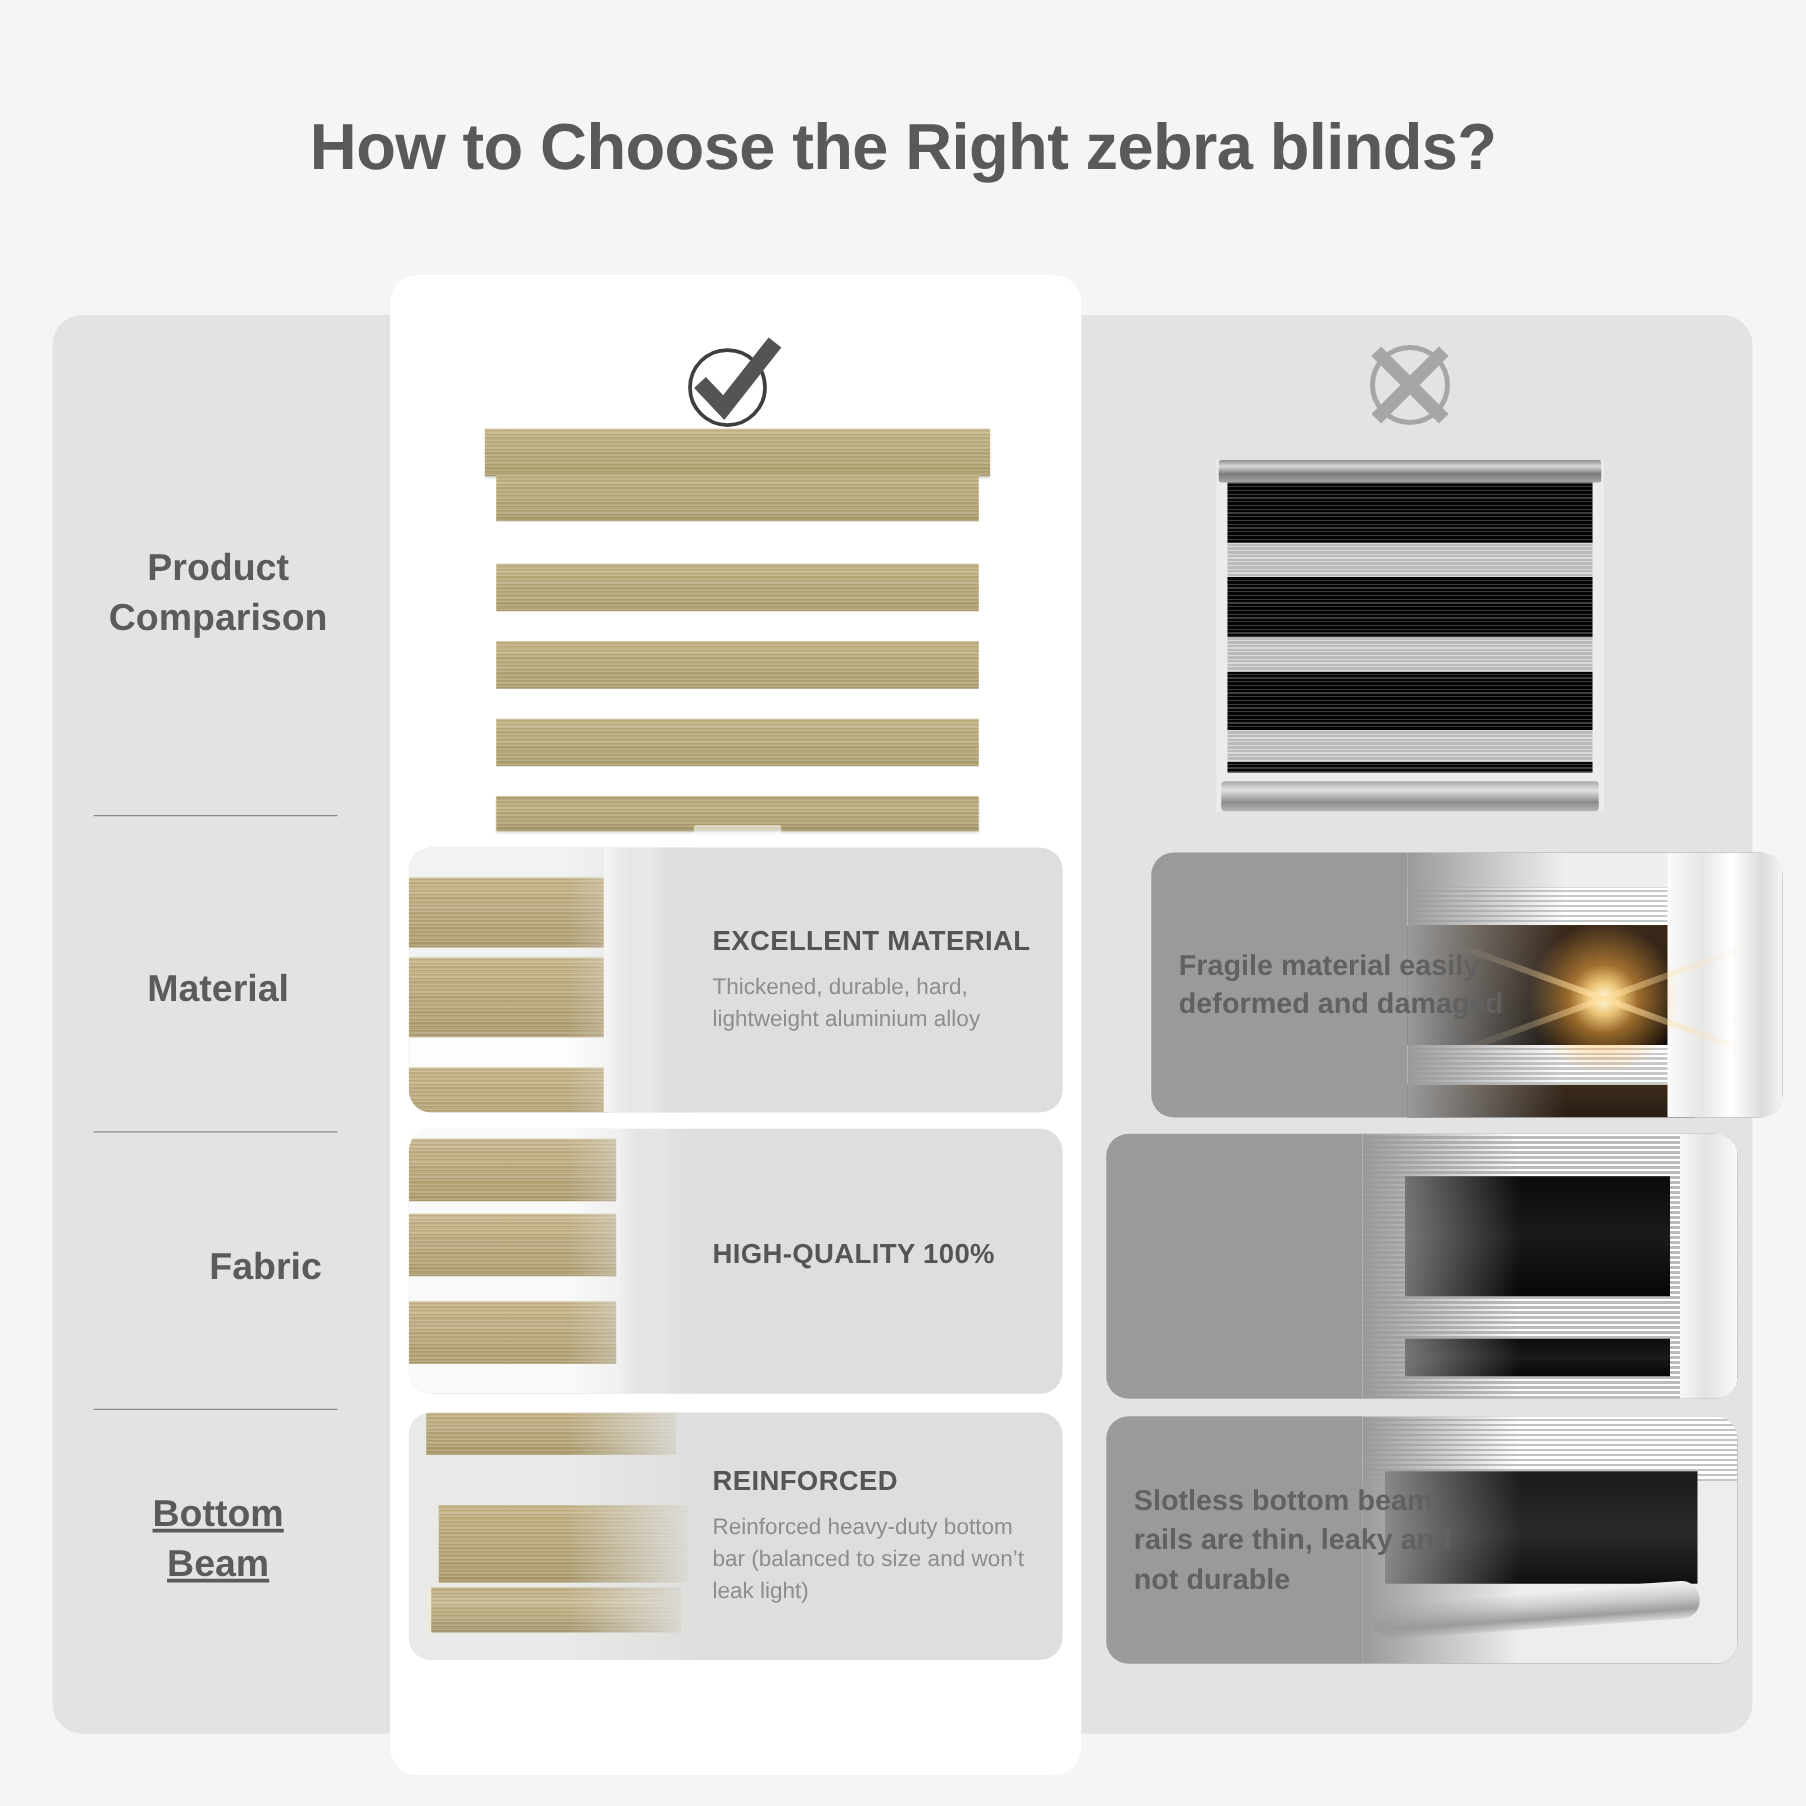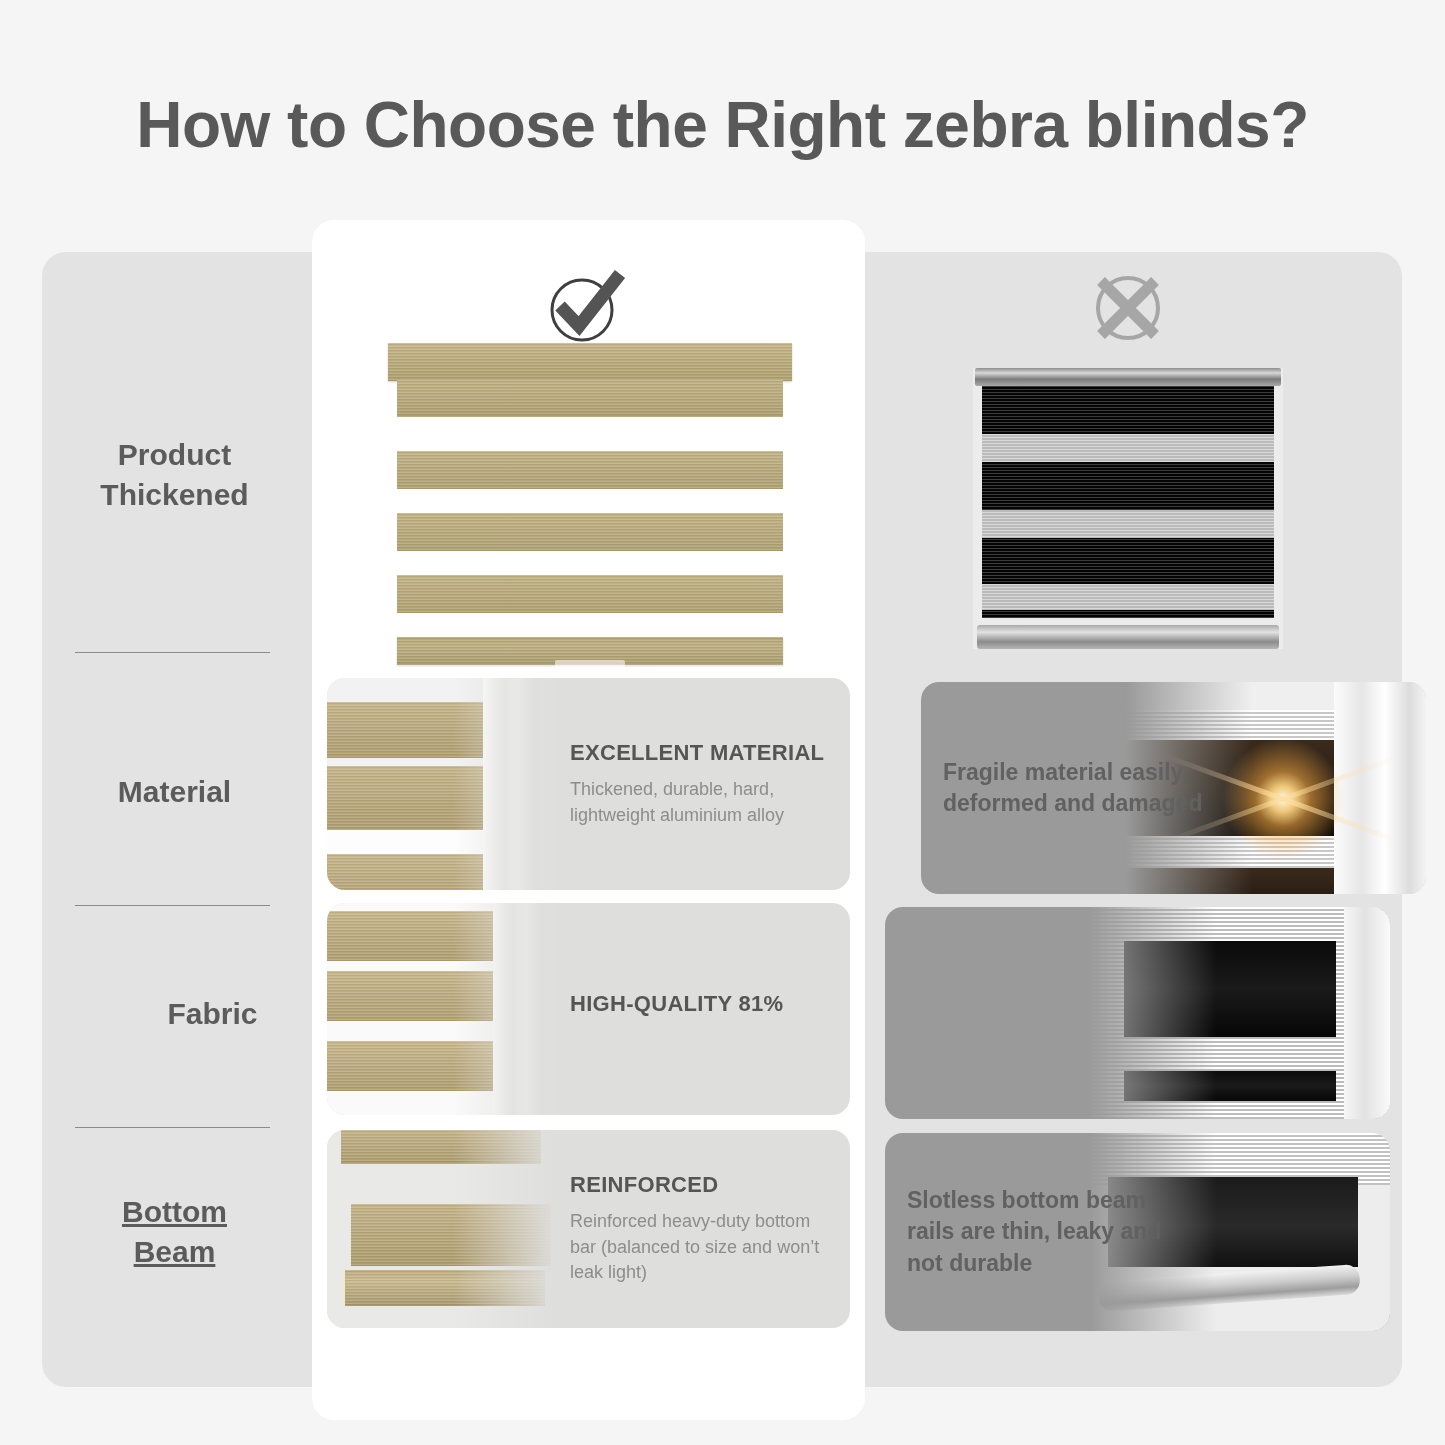--- a/index.html
+++ b/index.html
@@ -15,21 +15,21 @@
     position: relative;
   }
 
   
   .page-title {
     position: absolute;
     top: 88px;
     left: 0;
     width: 1445px;
     text-align: center;
-    font-size: 64px;
+    font-size: 52px;
     font-weight: bold;
     color: #595959;
     letter-spacing: -0.5px;
   }
 
   
   .compare-panel {
     position: absolute;
     left: 42px;
     top: 252px;
@@ -429,21 +429,21 @@
 <body>
 
 <div class="page-title">How to Choose the Right zebra blinds?</div>
 
 <div class="compare-panel"></div>
 <div class="col-bg-right"></div>
 
 <div class="label-col">
   <div class="row-label l0">
     <div>Product</div>
-    <div>Thickened</div>
+    <div>Comparison</div>
   </div>
   <div class="row-divider d0"></div>
 
   <div class="row-label l1">
     <div>Material</div>
   </div>
   <div class="row-divider d1"></div>
 
   <div class="row-label l2">
     <div>Fabric</div>
@@ -533,21 +533,21 @@
       <div class="stripe s2">
           <div class="grain"></div>
         </div>
       <div class="stripe s3">
           <div class="grain"></div>
         </div>
       <div class="frame"></div>
     </div>
   </div>
   <div class="txt">
-    <div class="f-title">HIGH-QUALITY 81%</div>
+    <div class="f-title">HIGH-QUALITY 100%</div>
   </div>
 </div>
 
 <div class="feat-good f2">
   <div class="photo">
     <div class="ph-beam">
       <div class="slat s1">
           <div class="grain"></div>
         </div>
       <div class="slat s2">

